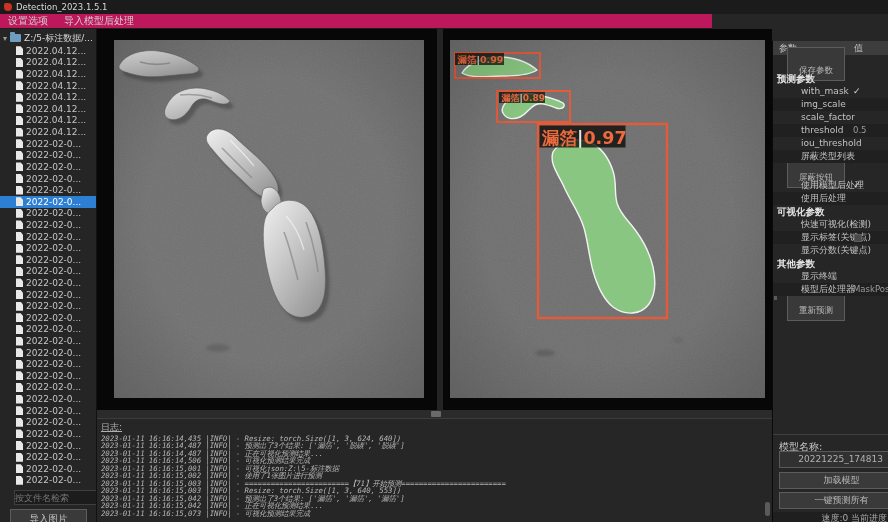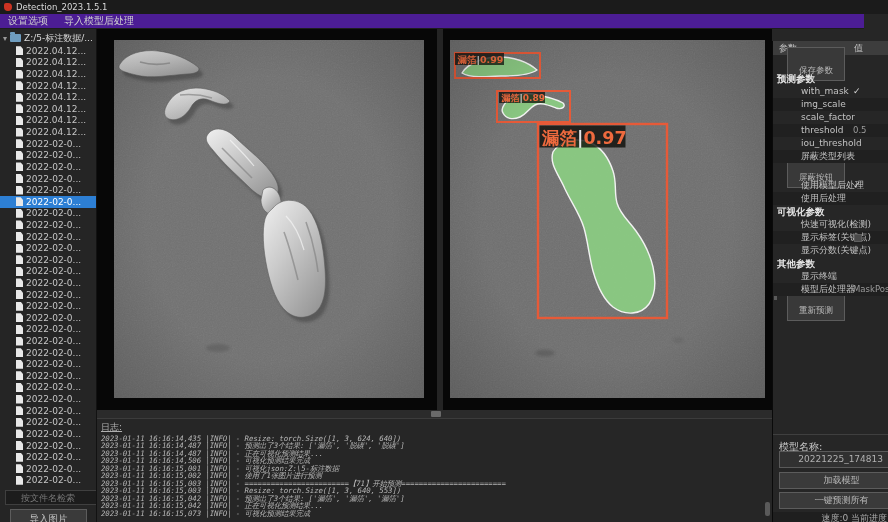--- a/index.html
+++ b/index.html
@@ -6,37 +6,37 @@
   html,body { background:#1a1a1a; }
   body { font-family:"DejaVu Sans", sans-serif; }
   .window { position:relative; width:888px; height:522px; background:#262626; overflow:hidden; color:#ccc; }
 
   
   .titlebar { position:absolute; left:0; top:0; width:888px; height:14px; background:#1b1b1b; display:flex; align-items:center; }
   .appicon { width:8px; height:8px; margin:0 4px 0 4px; background:#c windowed; background:#cc3322; border-radius:2px 50% 50% 50%; }
   .apptitle { font-size:8.5px; color:#d8d8d8; }
 
   
-  .menubar { position:absolute; left:0; top:14px; width:864px; height:15px; background:#4c1d95; display:flex; align-items:center; border-bottom:1px solid #1d1d1d;text-align:right; }
+  .menubar { position:absolute; left:0; top:14px; width:712px; height:15px; background:#be185d; display:flex; align-items:center; border-bottom:1px solid #1d1d1d;text-align:right; }
   .menu-item { font-size:10px; color:#cfcfcf; padding:0 8px; cursor:default; }
 
   
   .sidebar { position:absolute; left:0; top:29px; width:97px; height:493px; background:#252525; border-right:1px solid #121212; overflow:hidden; }
   .tree-root { position:absolute; left:0; top:3px; height:12px; display:flex; align-items:center; width:97px; }
   .tw { color:#9a9a9a; font-size:8px; width:10px; text-align:center; }
   .folder { width:11px; height:8px; background:#6f9dbf; border-radius:1px; position:relative; margin-right:3px; flex:0 0 auto; }
   .folder::before { content:""; position:absolute; left:0; top:-2px; width:5px; height:2px; background:#6f9dbf; border-radius:1px 1px 0 0; }
   .root-label { font-size:9px; color:#dcdcdc; white-space:nowrap; overflow:hidden; }
   .tree-items { position:absolute; left:0; top:16px; width:97px; }
   .t-item { height:11.62px; display:flex; align-items:center; padding-left:16px; }
   .t-item.sel { background:#2d7fd4; }
   .t-item.sel .t-label { color:#fff; }
   .ficon { width:7px; height:9px; background:#e9e9e9; clip-path:polygon(0 0,68% 0,100% 30%,100% 100%,0 100%); margin-right:3px; flex:0 0 auto; }
   .t-label { font-size:9px; color:#c6c6c6; white-space:nowrap; overflow:hidden; }
-  .search { position:absolute; left:5px; top:461px; width:98px; height:15px; background:#1c1c1c; border:1px solid #3f3f3f; color:#aaa; font-size:9px; padding:0 15px; font-family:"DejaVu Sans", sans-serif; }
+  .search { position:absolute; left:14px; top:461px; width:98px; height:15px; background:#1c1c1c; border:1px solid #3f3f3f; color:#aaa; font-size:9px; padding:0 0; font-family:"DejaVu Sans", sans-serif; }
   .search::placeholder { color:#777; }
   .import-btn { position:absolute; left:10px; top:480px; width:77px; height:20px; background:#3a3a3a; border:1px solid #5c5c5c; color:#c3c3c3; font-size:9.5px; font-family:"DejaVu Sans", sans-serif; }
 
   
   .center { position:absolute; left:97px; top:29px; width:675px; height:493px; background:#232323; }
   .img-row { position:absolute; left:0; top:0; width:675px; height:381px; display:flex; }
   .panel { background:#070707; position:relative; overflow:hidden; }
   .p1 { width:340px; }
   .vsplit { width:6px; background:#242424; }
   .p2 { width:329px; }

